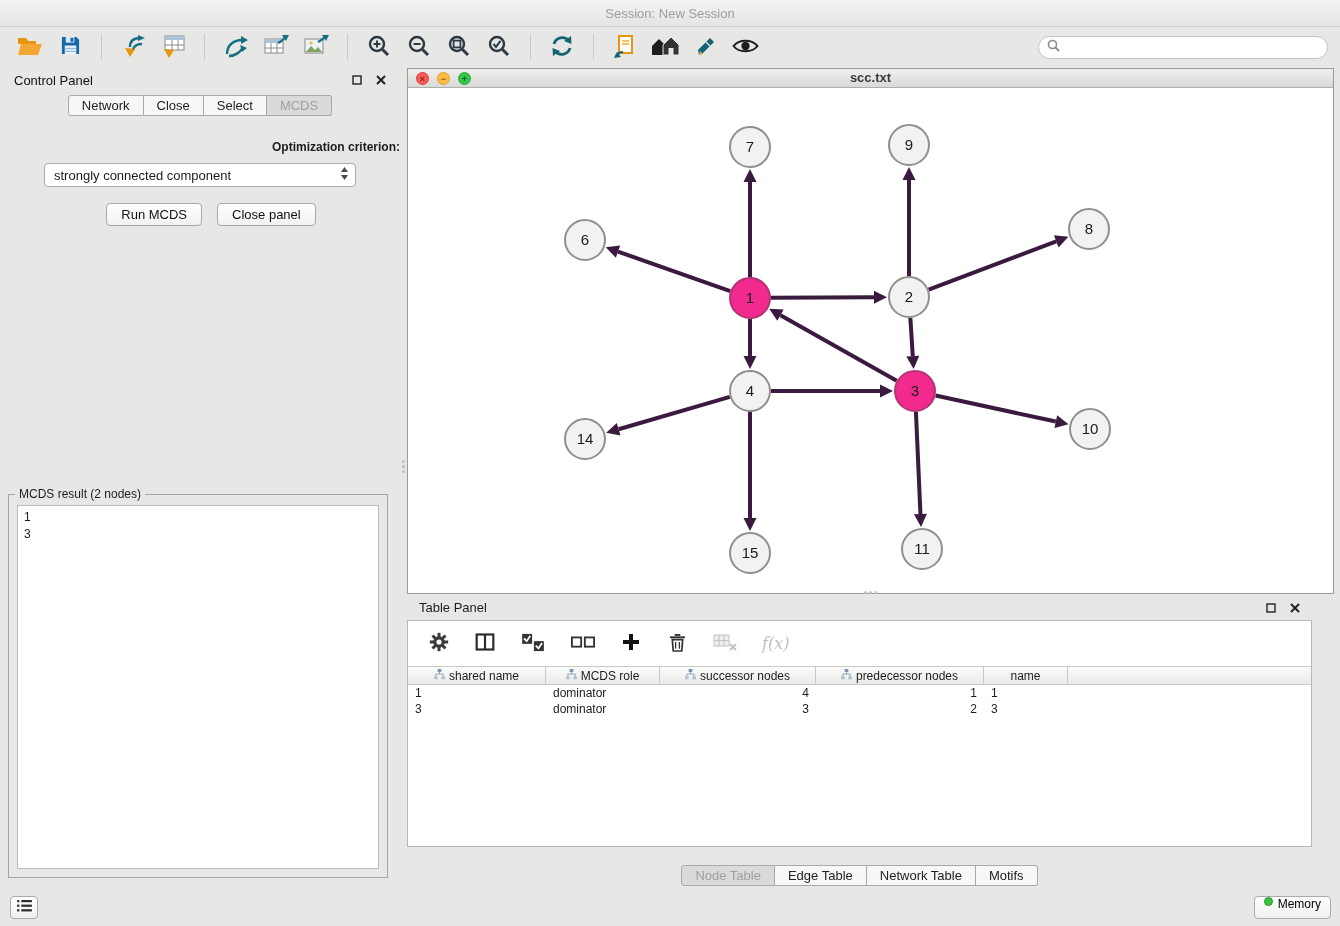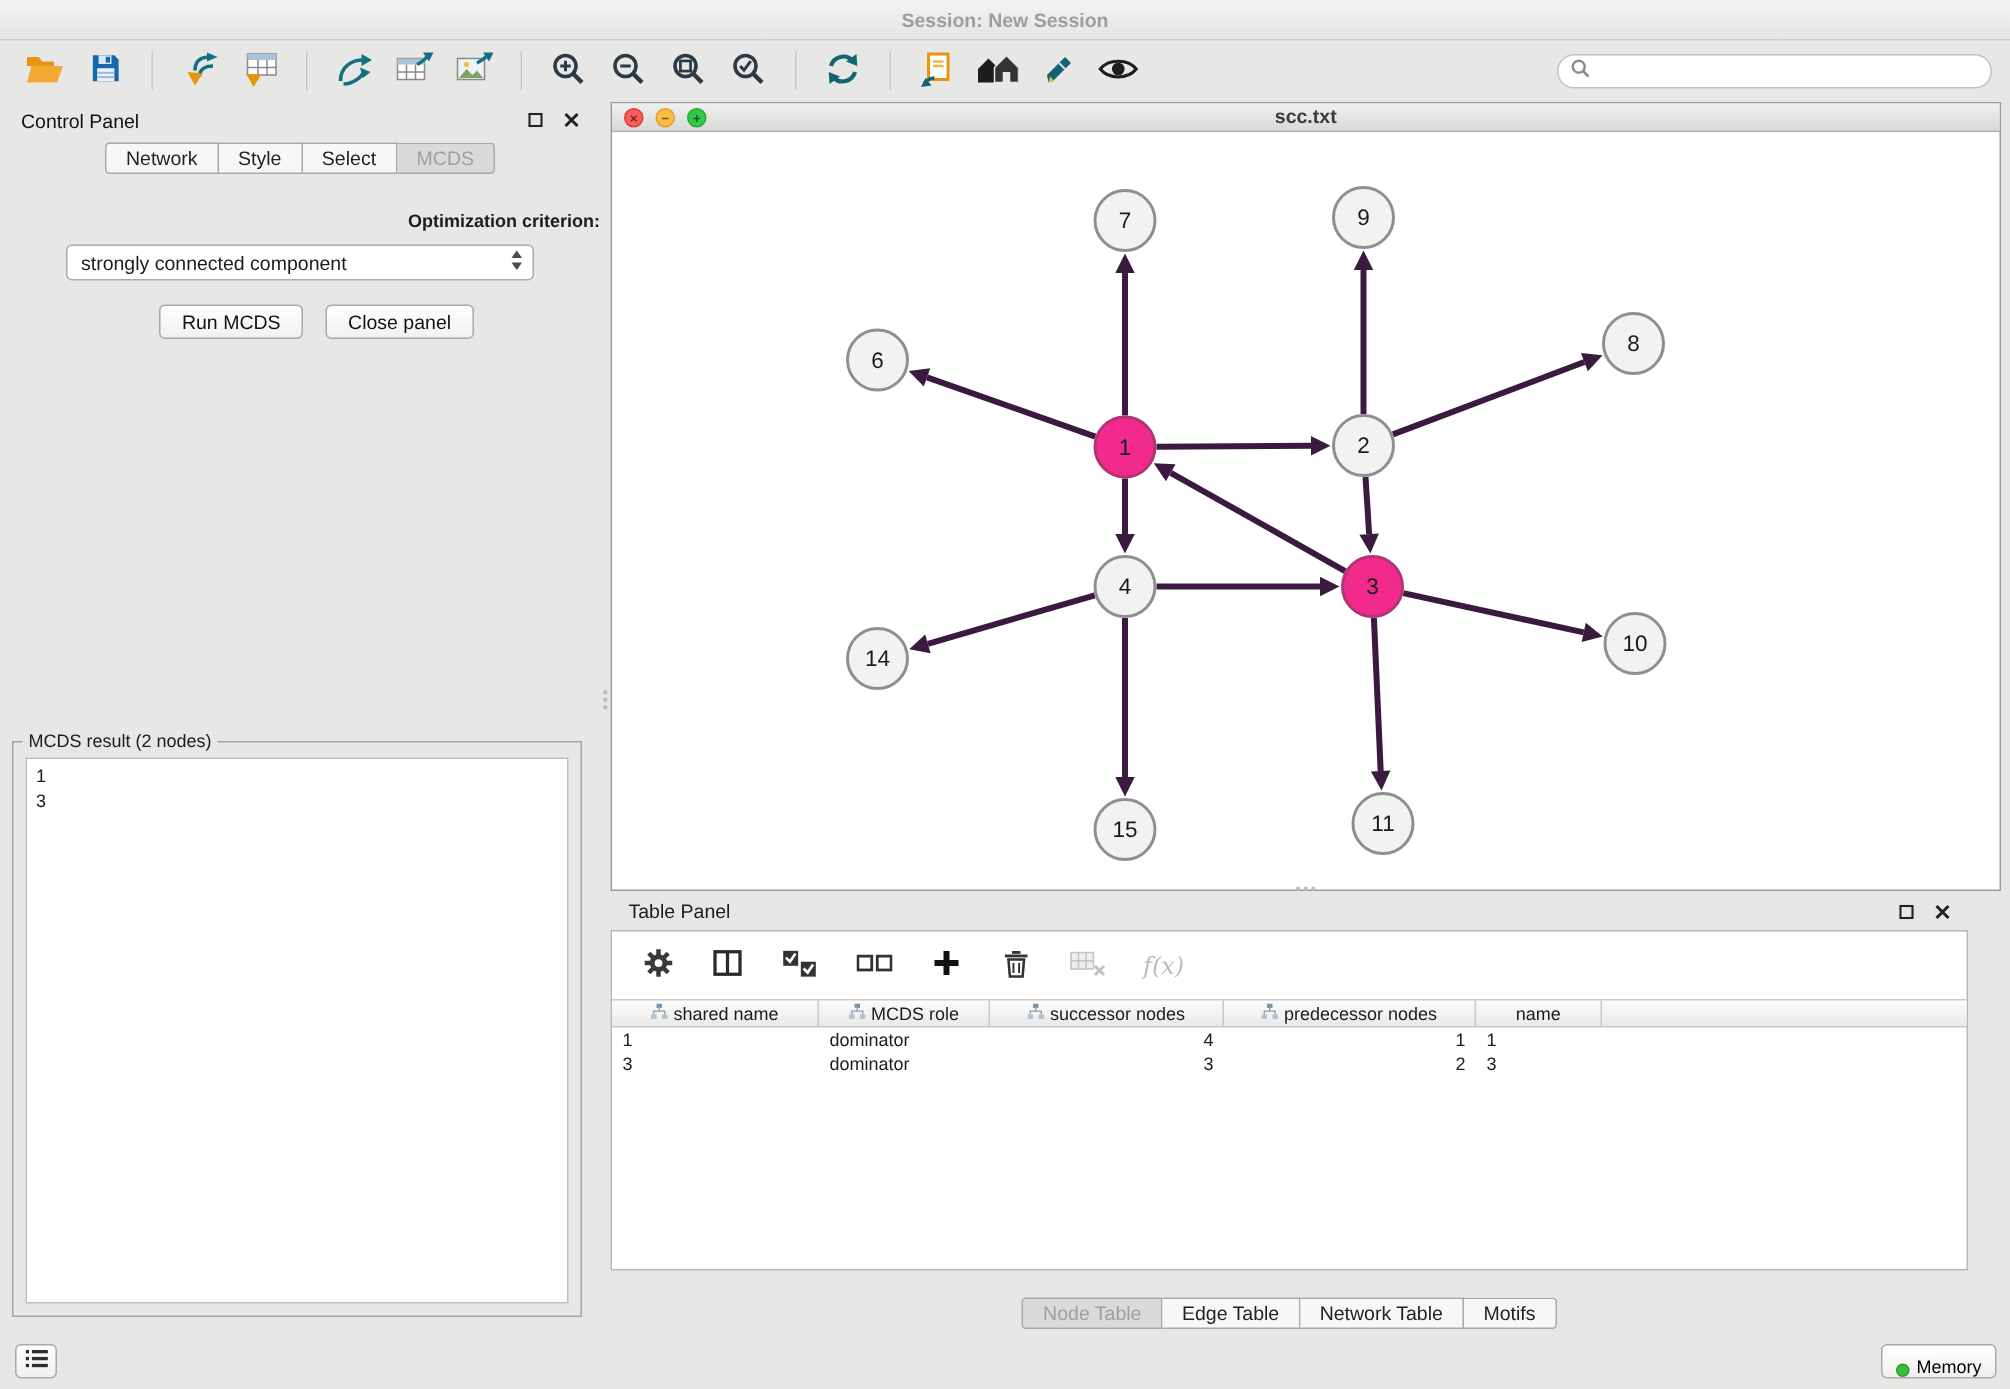--- a/index.html
+++ b/index.html
@@ -7,21 +7,21 @@
   body {
     font-family:"Liberation Sans", sans-serif;
     font-size:13px; color:#1c1c1c;
     background:#e7e7e5; position:relative; overflow:hidden;
   }
   
   .titlebar {
     position:absolute; top:0; left:0; right:0; height:27px;
     background:linear-gradient(#f4f4f4,#e4e4e2);
     border-bottom:1px solid #cfcfcd;
-    text-align:center; line-height:27px; color:#9d9d9d; font-size:13px;font-weight:bold;
+    text-align:center; line-height:27px; color:#9d9d9d; font-size:13px;
   }
   
   .toolbar {
     position:absolute; top:27px; left:0; right:0; height:40px;
     display:flex; align-items:center; padding:0 12px; gap:4px;
   }
   .tool-btn {
     width:36px; height:32px; display:flex; align-items:center; justify-content:center;
     border-radius:4px; background:transparent; border:none; cursor:default;
   }
@@ -126,21 +126,21 @@
   
   .statusbar { position:absolute; left:0; right:0; bottom:0; height:37px; }
   .sb-left {
     position:absolute; left:10px; bottom:7px; width:28px; height:23px;
     background:linear-gradient(#fff,#f0f0ee); border:1px solid #ababa9; border-radius:4px;
     display:flex; align-items:center; justify-content:center;
   }
   .memory-btn {
     position:absolute; right:9px; bottom:7px; height:23px;
     background:linear-gradient(#fff,#f0f0ee); border:1px solid #ababa9; border-radius:4px;
-    display:flex; align-items:flex-end; gap:5px; padding:0 9px; font-size:12px;
+    display:flex; align-items:flex-start; gap:5px; padding:0 9px; font-size:12px;
   }
   .green-dot { width:9px; height:9px; border-radius:50%; background:#35c13c; border:1px solid #28992e; }
 </style>
 </head>
 <body>
 
 <div class="titlebar">
   <span>Session: New Session</span>
 </div>
 
@@ -304,21 +304,21 @@
         </button>
       <button class="icon-btn">
           <svg width="10" height="10" viewBox="0 0 10 10">
             <path d="M1 1 L9 9 M9 1 L1 9" stroke="#222" stroke-width="2"></path>
           </svg>
         </button>
     </span>
   </div>
   <div class="tabs-row">
     <div class="tab">Network</div>
-    <div class="tab">Style</div>
+    <div class="tab">Close</div>
     <div class="tab">Select</div>
     <div class="tab active">MCDS</div>
   </div>
   <div class="cp-opt-label">Optimization criterion:</div>
   <div class="dropdown">
     <span class="dd-label">strongly connected component</span>
     <span><svg width="9" height="15" viewBox="0 0 9 15">
           <polygon points="4.5,1 8,6 1,6" fill="#4a4a4a"></polygon>
           <polygon points="4.5,14 8,9 1,9" fill="#4a4a4a"></polygon>
         </svg></span>

